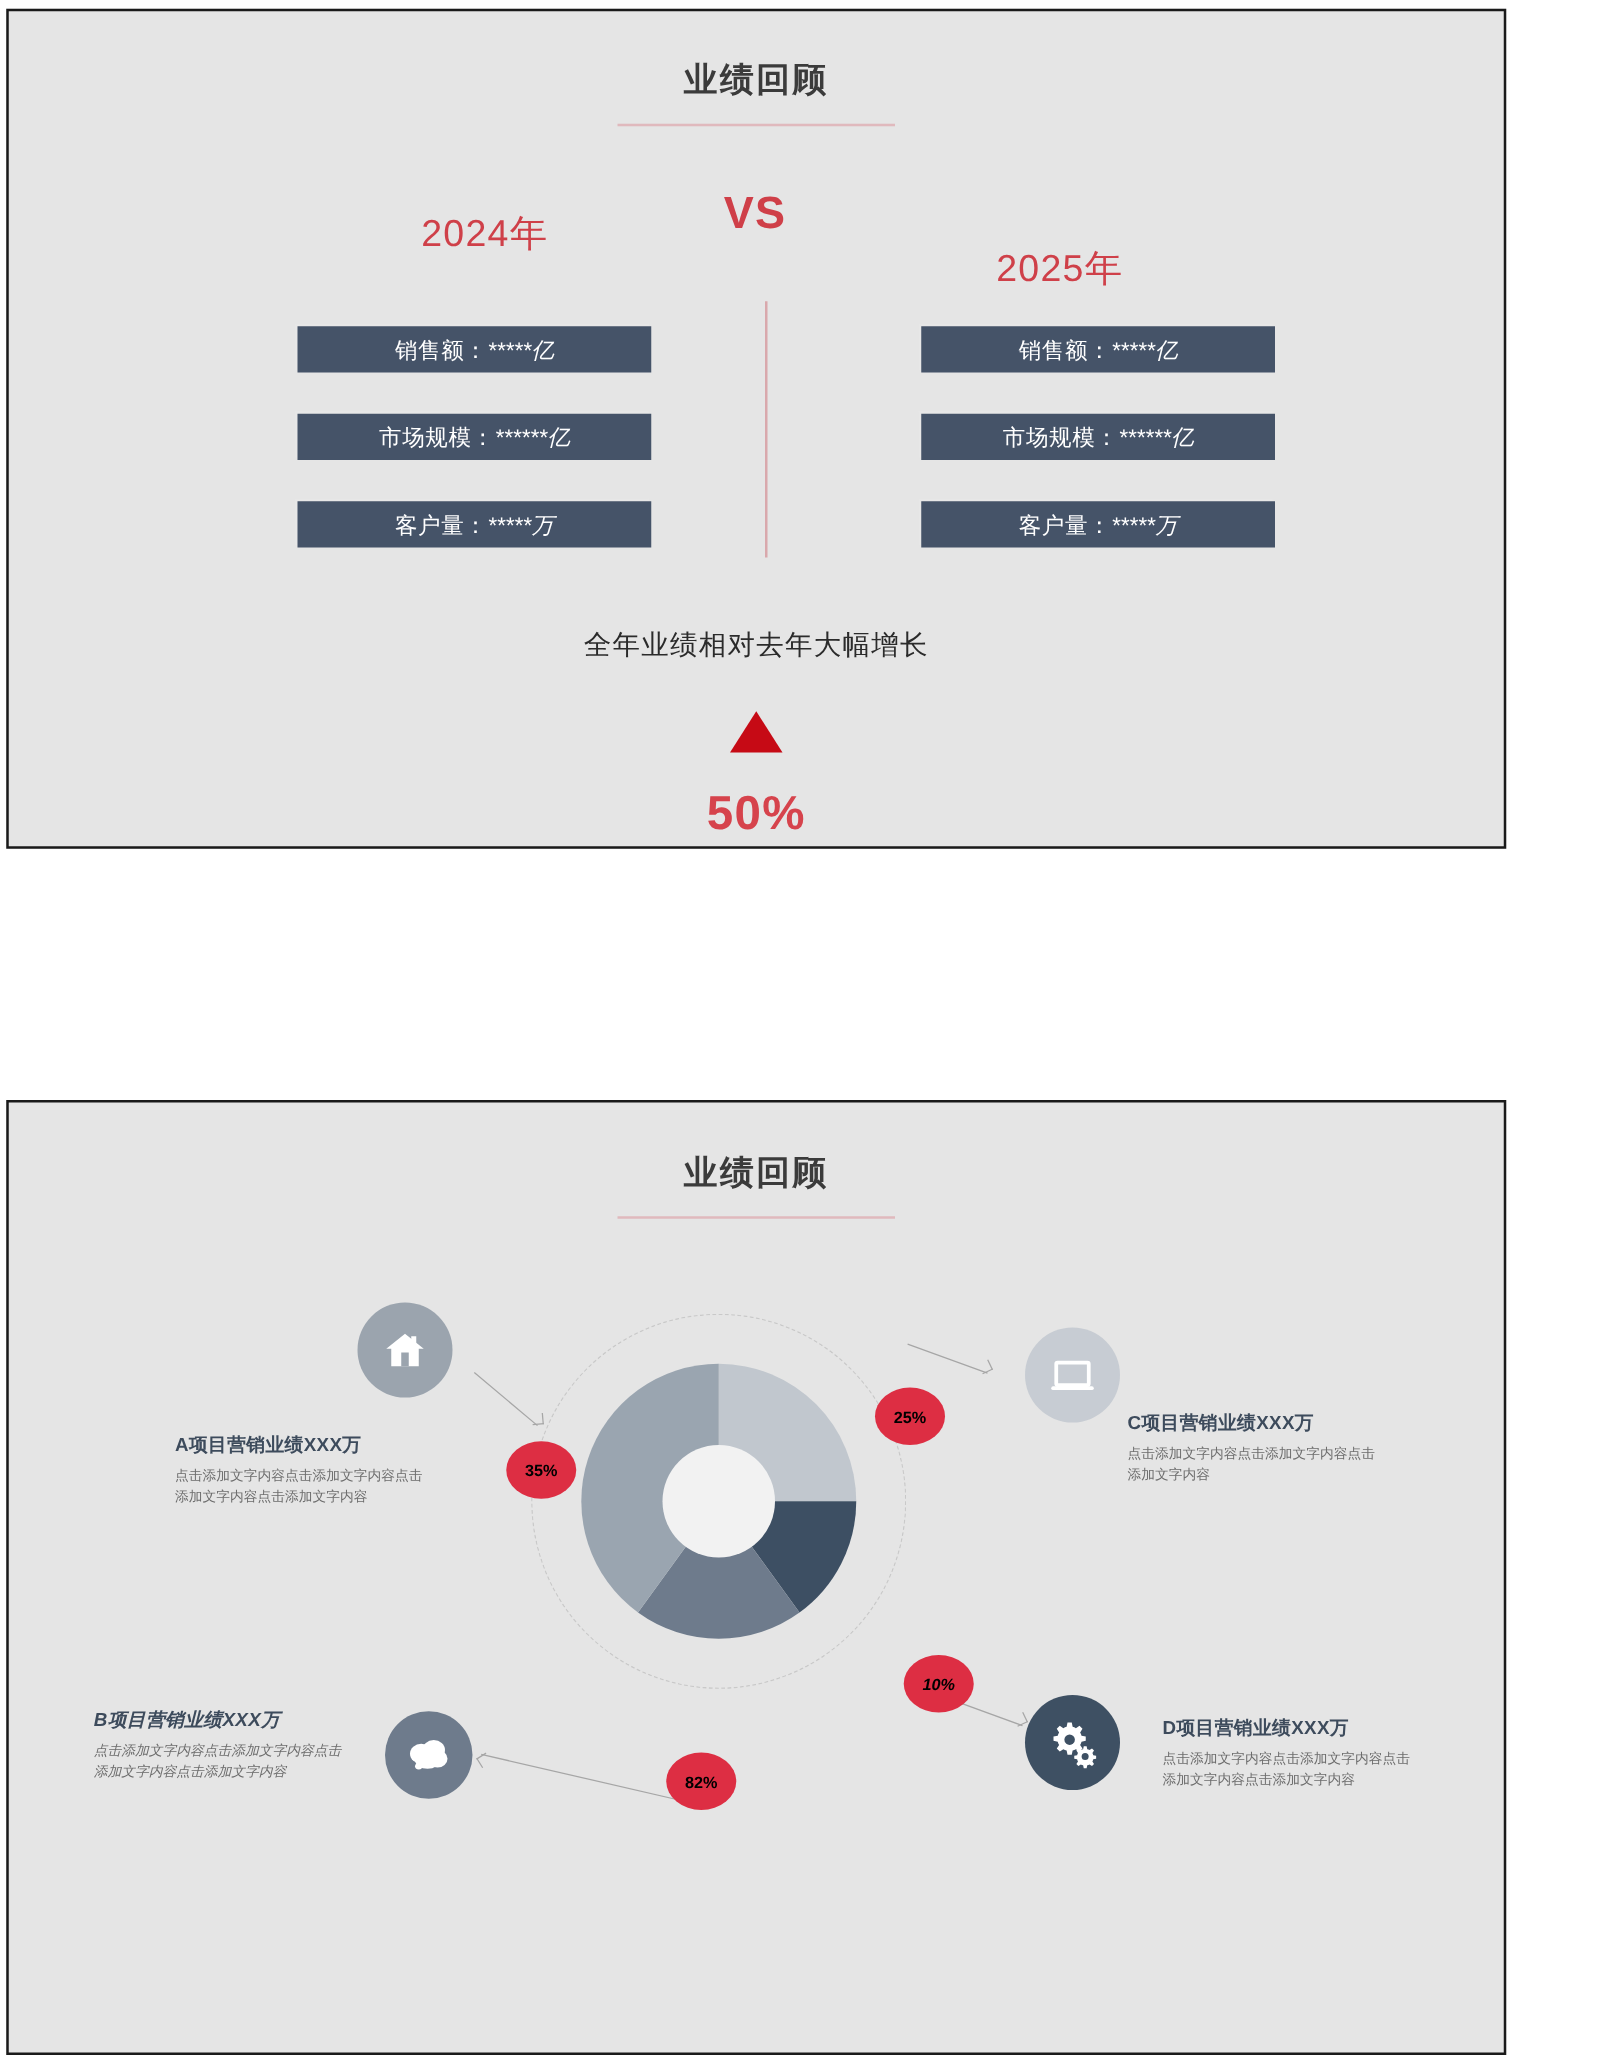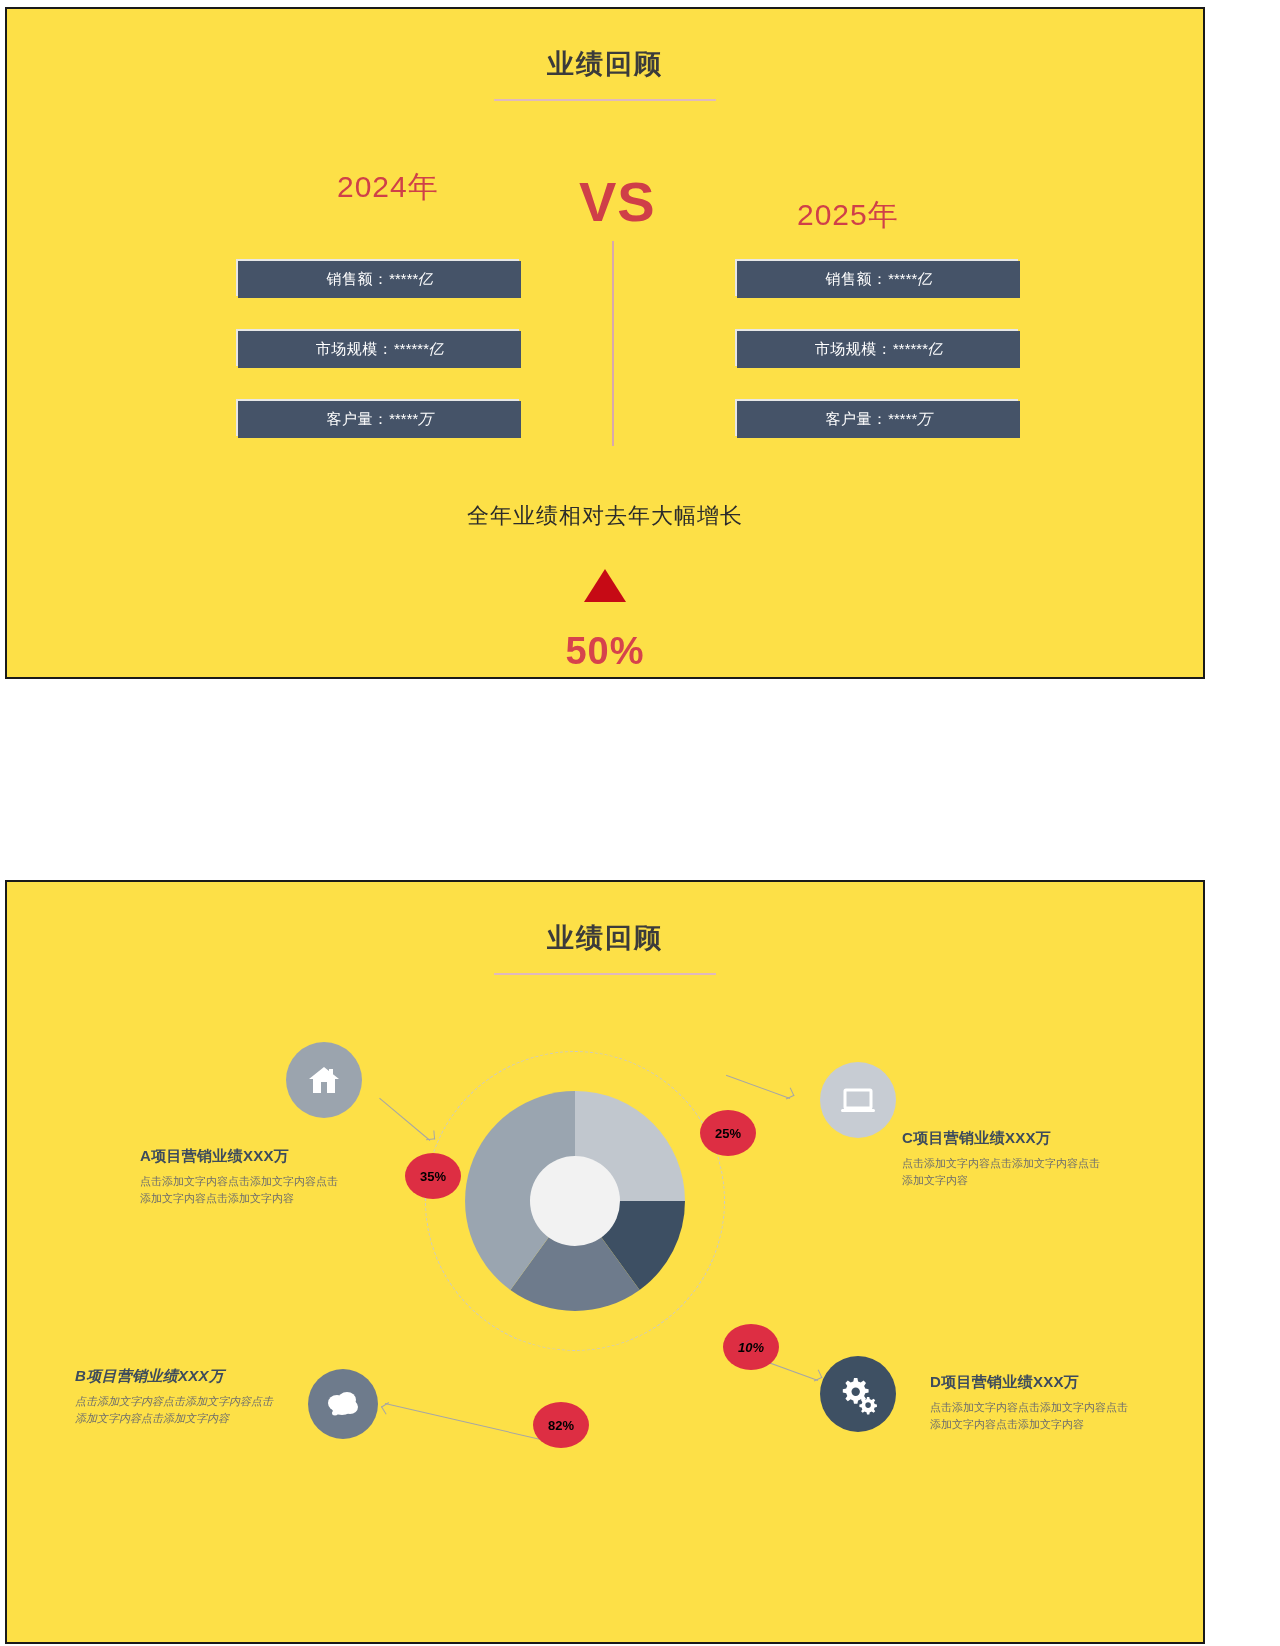--- a/index.html
+++ b/index.html
@@ -8,21 +8,21 @@
     background: #ffffff;
     font-family: "Liberation Sans", "DejaVu Sans", sans-serif;
   }
   body { width: 1280px; height: 1646px; position: relative; overflow: hidden; }
 
   
   .slide {
     position: absolute;
     left: 5px;
     width: 1200px;
-    background: #fde047;
+    background: #e5e5e5;
     border: 2px solid #1a1a1a;
   }
   #slide-1 { top: 7px;  height: 672px; }
   #slide-2 { top: 880px; height: 764px; }
 
   
   .slide-title-wrap {
     position: absolute;
     left: 0; right: 0;
     text-align: center;
@@ -50,22 +50,22 @@
     color: #cf4049;
     letter-spacing: 1px;
     white-space: nowrap;
   }
   #year-left  { left: 330px; top: 158px; }
   #year-right { left: 790px; top: 158px; margin-top: 28px; }
 
   .vs-label {
     position: absolute;
     left: 572px;
-    top: 160px;
-    font-size: 56px;
+    top: 140px;
+    font-size: 36px;
     font-weight: bold;
     color: #cf3f48;
     letter-spacing: 1px;
     text-align: right;
   }
 
   .divider-vert {
     position: absolute;
     left: 605px;
     top: 232px;
@@ -84,21 +84,21 @@
     background: #455368;
     display: flex;
     align-items: center;
     justify-content: center;
     margin-bottom: 33px;
     box-shadow: -2px -2px 0 0 #e7e7e7;
   }
   .stat-bar:last-child { margin-bottom: 0; }
   .stat-text {
     color: #ffffff;
-    font-size: 15px;
+    font-size: 18px;
     letter-spacing: 0.5px;
     white-space: nowrap;
   }
   .stat-text .stars { font-style: italic; letter-spacing: 0; }
 
   .growth-note {
     position: absolute;
     left: 0; right: 0;
     top: 492px;
     text-align: center;

